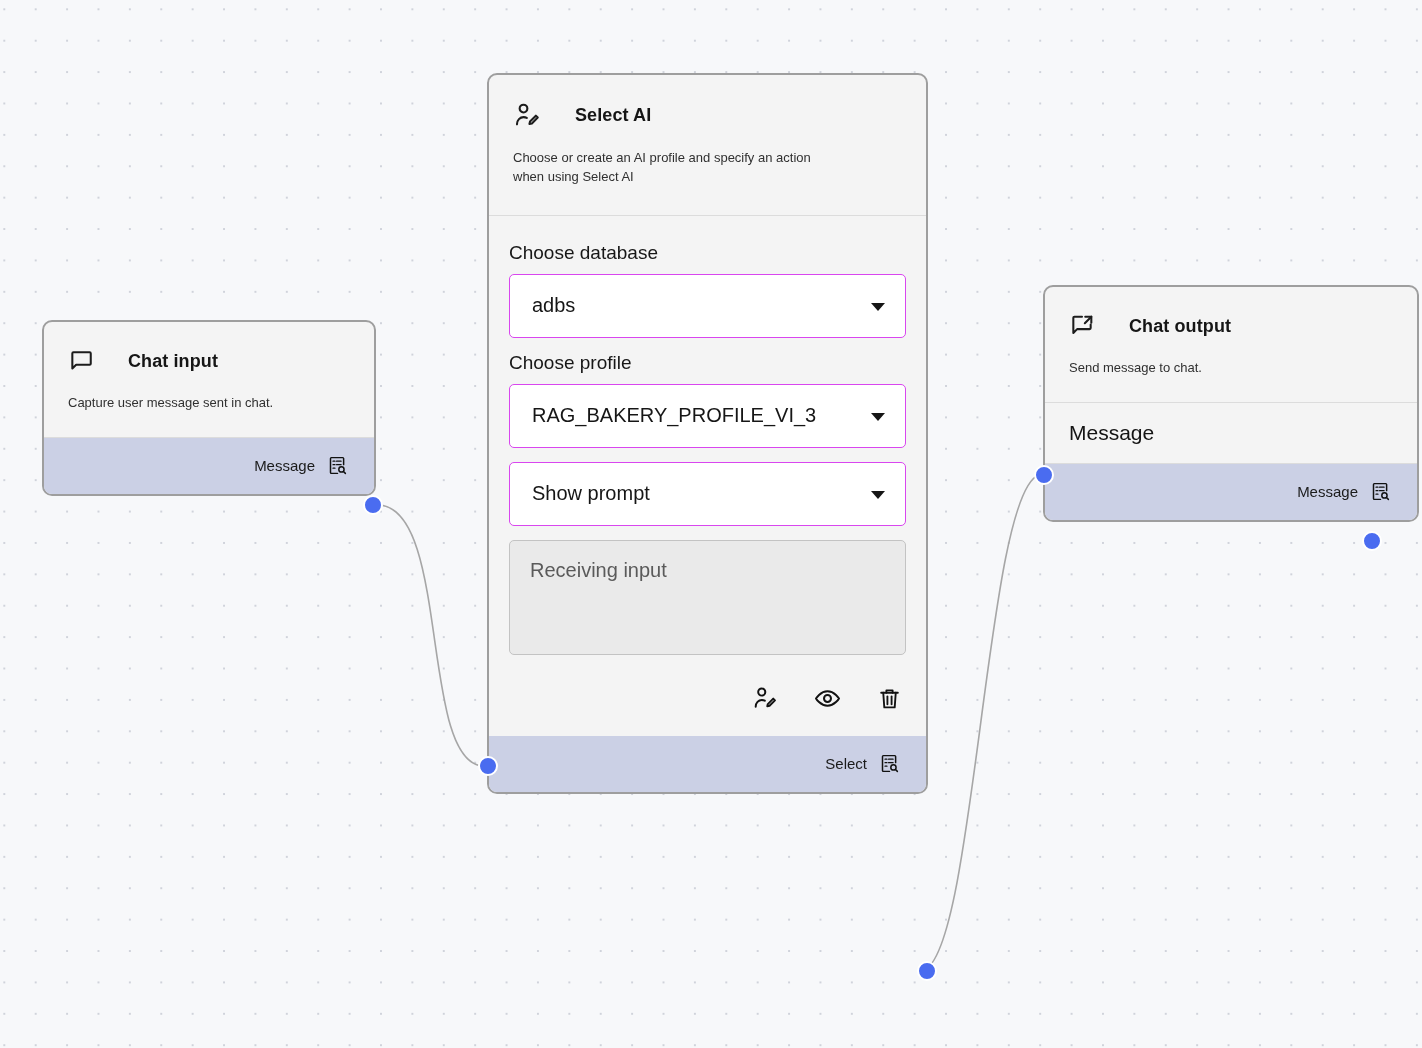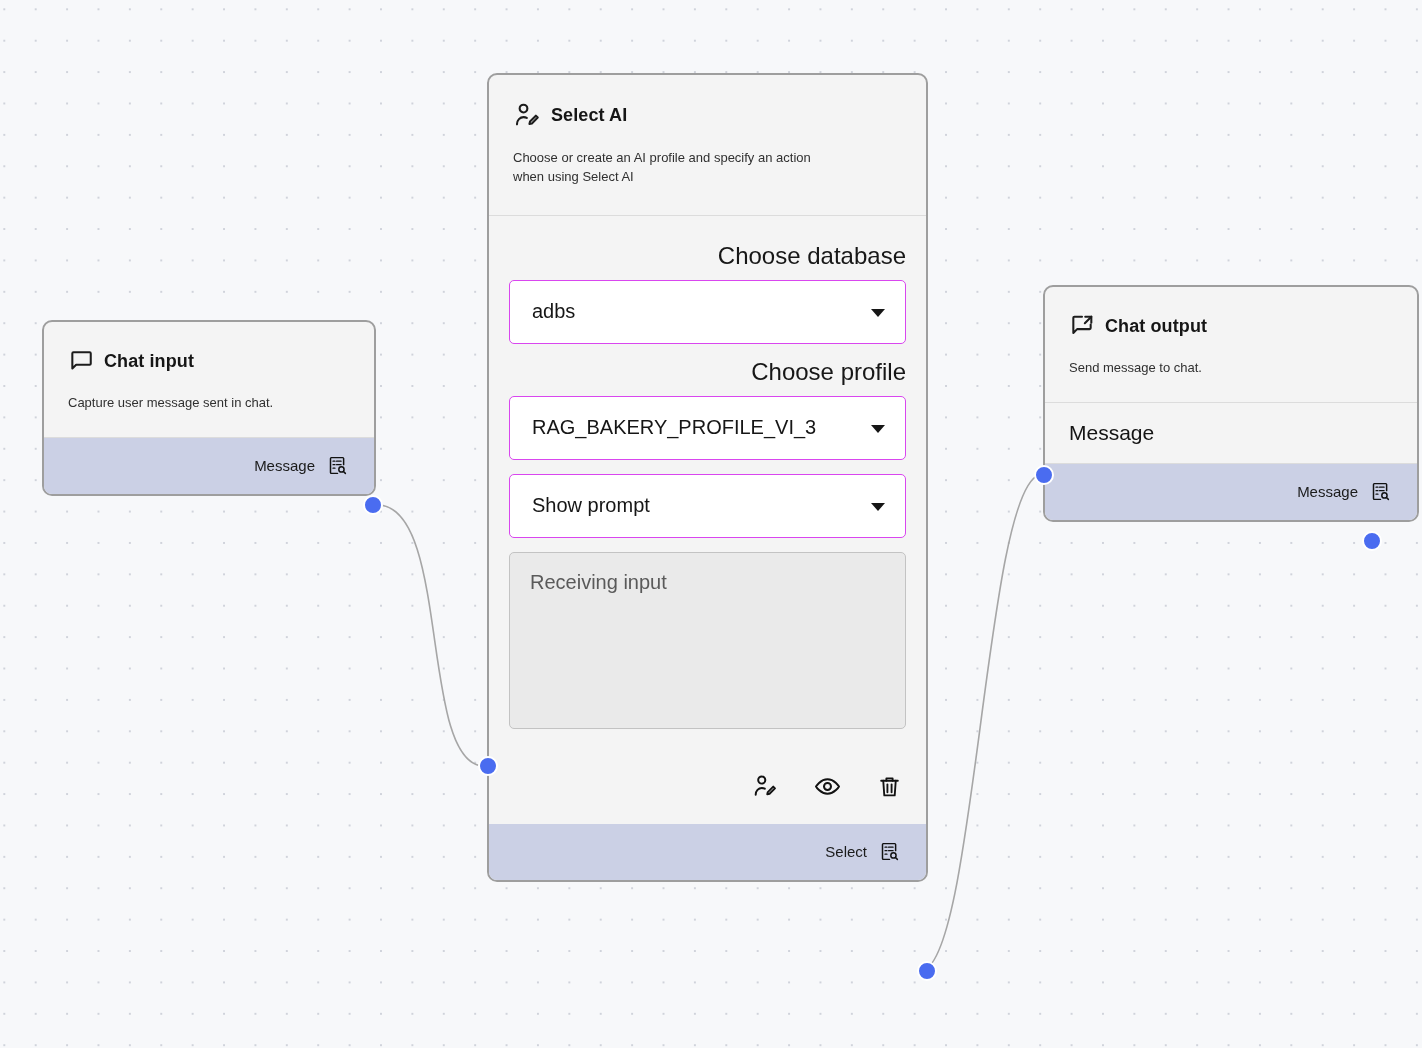--- a/index.html
+++ b/index.html
@@ -42,21 +42,21 @@
     z-index: 2;
     border: 2px solid #9E9E9E;
     border-radius: 10px;
     background: #F4F4F4;
     overflow: hidden;
   }
 
   .node-head {
     display: flex;
     align-items: center;
-    gap: 10px;
+    gap: 34px;
     padding: 26px 24px 0 24px;
   }
   .node-head .node-icon { flex: 0 0 auto; line-height: 0; color: #1c1c1c; }
   .node-title {
     font-size: 18px;
     font-weight: bold;
     color: #161616;
     letter-spacing: .1px;
   }
 
@@ -108,24 +108,23 @@
   }
 
   
   #node-chat-input { left: 42px;  top: 320px; width: 334px; }
   #node-select-ai  { left: 487px; top: 73px;  width: 441px; }
   #node-chat-output{ left: 1043px;top: 285px; width: 376px; }
 
   
   .form-body { padding: 16px 20px 0 20px; }
   .field-label {
-    font-size: 24px;
+    font-size: 19px;
     color: #171717;
     margin: 10px 0 10px 0;
-    text-align: right;
   }
   .select-box {
     position: relative;
     height: 64px;
     background: #ffffff;
     border: 1px solid #d946ef;
     border-radius: 5px;
     display: flex;
     align-items: center;
     padding: 0 46px 0 22px;
@@ -139,28 +138,28 @@
     position: absolute;
     right: 20px;
     top: 50%;
     width: 0; height: 0;
     margin-top: -3px;
     border-left: 7px solid transparent;
     border-right: 7px solid transparent;
     border-top: 8px solid #161616;
   }
   .textarea-box {
-    height: 177px;
+    height: 115px;
     background: #EAEAEA;
     border: 1px solid #C3C3C3;
     border-radius: 5px;
     padding: 18px 20px;
     font-size: 20px;
     color: #5A5A5A;
-    margin-bottom: 22px;
+    margin-bottom: 8px;
   }
   .action-bar {
     display: flex;
     justify-content: flex-end;
     align-items: center;
     gap: 36px;
     padding: 22px 24px 24px 20px;
   }
   .action-btn { line-height: 0; color: #121212; cursor: pointer; }
 </style>

